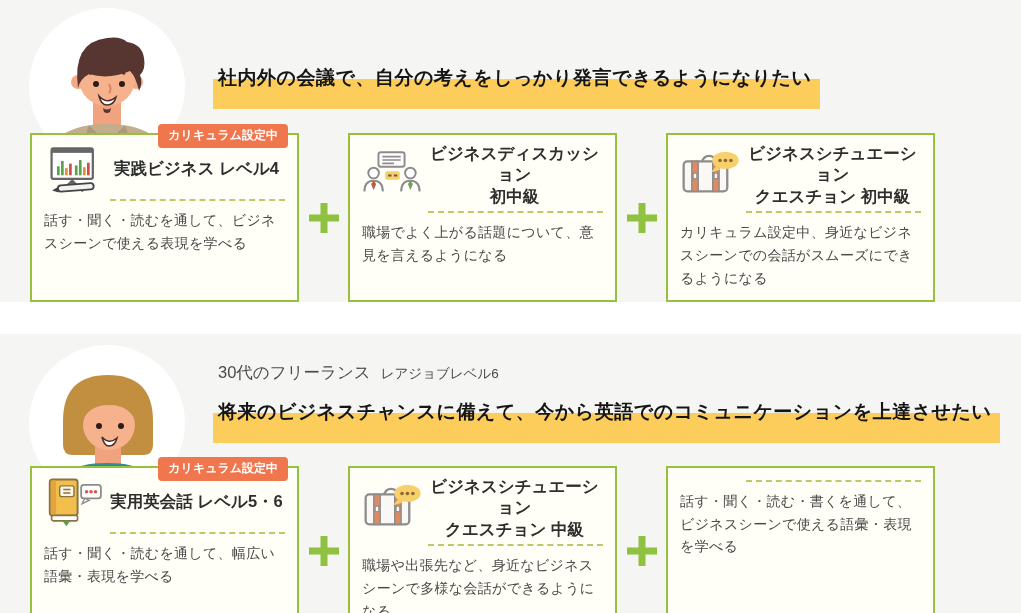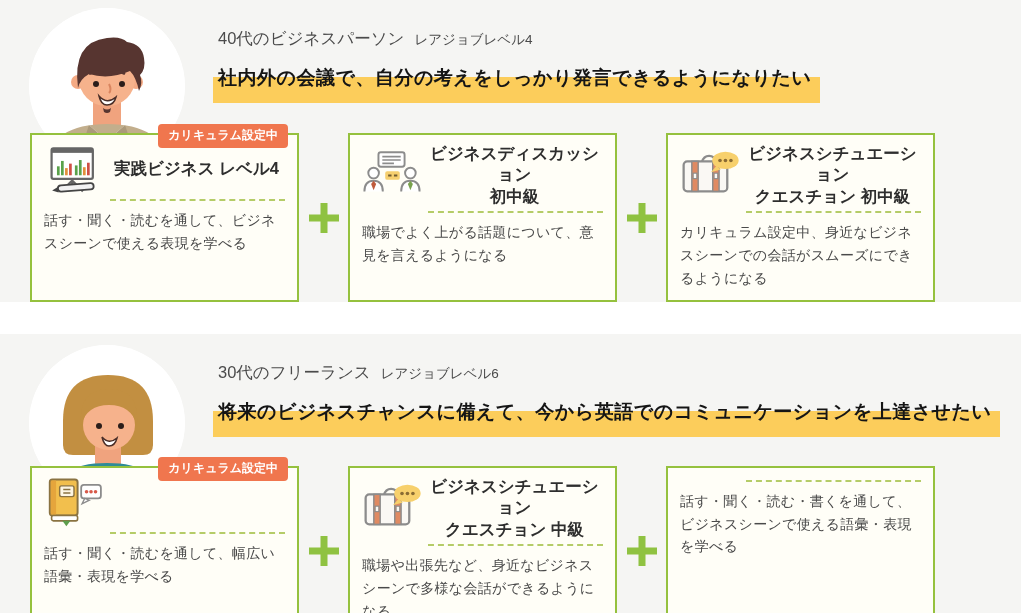--- a/index.html
+++ b/index.html
@@ -24,21 +24,21 @@
   #section-1 .avatar{top:11px}
   .avatar svg{display:block;width:156px;height:156px}
 
   .persona-line{position:absolute;left:218px;top:28px;color:var(--heading-text);white-space:nowrap}
   .persona-name{font-size:16.5px}
   .persona-level{font-size:13.5px;margin-left:10px}
 
   .goal{position:absolute;left:213px;top:62px;display:inline-block;white-space:nowrap;
     font-size:19px;font-weight:bold;color:#151515;letter-spacing:.5px;
     background:linear-gradient(transparent 36%,var(--highlight-yellow) 36%);
-    padding:3px 9px 12px 5px;line-height:1.35}
+    padding:3px 9px 18px 5px;line-height:1.35}
 
   .cards-row{position:absolute;left:30px;display:flex;z-index:2}
   #section-0 .cards-row{top:133px}
   #section-1 .cards-row{top:132px}
 
   .card{position:relative;width:269px;background:var(--card-bg);
     border:2px solid var(--card-border);padding:8px 12px 11px}
   #section-0 .card{min-height:135px}
   #section-1 .card{min-height:119px}
 
@@ -154,23 +154,20 @@
     </symbol>
   </defs>
 </svg>
 
 <section class="section" id="section-0">
   <div class="avatar">
     <svg>
         <use href="#avatar-man"></use>
       </svg>
   </div>
-  <div class="persona-line">
-    <span class="persona-name">40代のビジネスパーソン</span><span class="persona-level">レアジョブレベル4</span>
-  </div>
   <div class="goal">社内外の会議で、自分の考えをしっかり発言できるようになりたい</div>
 
   <div class="cards-row">
     <div class="card">
       <div class="badge">カリキュラム設定中</div>
       <div class="card-head">
         <div class="icon-box">
           <svg>
               <use href="#icon-presentation"></use>
             </svg>
@@ -228,20 +225,21 @@
 
   <div class="cards-row">
     <div class="card">
       <div class="badge">カリキュラム設定中</div>
       <div class="card-head">
         <div class="icon-box">
           <svg>
               <use href="#icon-book"></use>
             </svg>
         </div>
+        <div class="card-title">実用英会話 レベル5・6</div>
       </div>
       <div class="card-sep"></div>
       <div class="card-desc">話す・聞く・読むを通して、幅広い語彙・表現を学べる</div>
     </div>
 
     <div class="plus"></div>
 
     <div class="card">
       <div class="card-head">
         <div class="icon-box">

